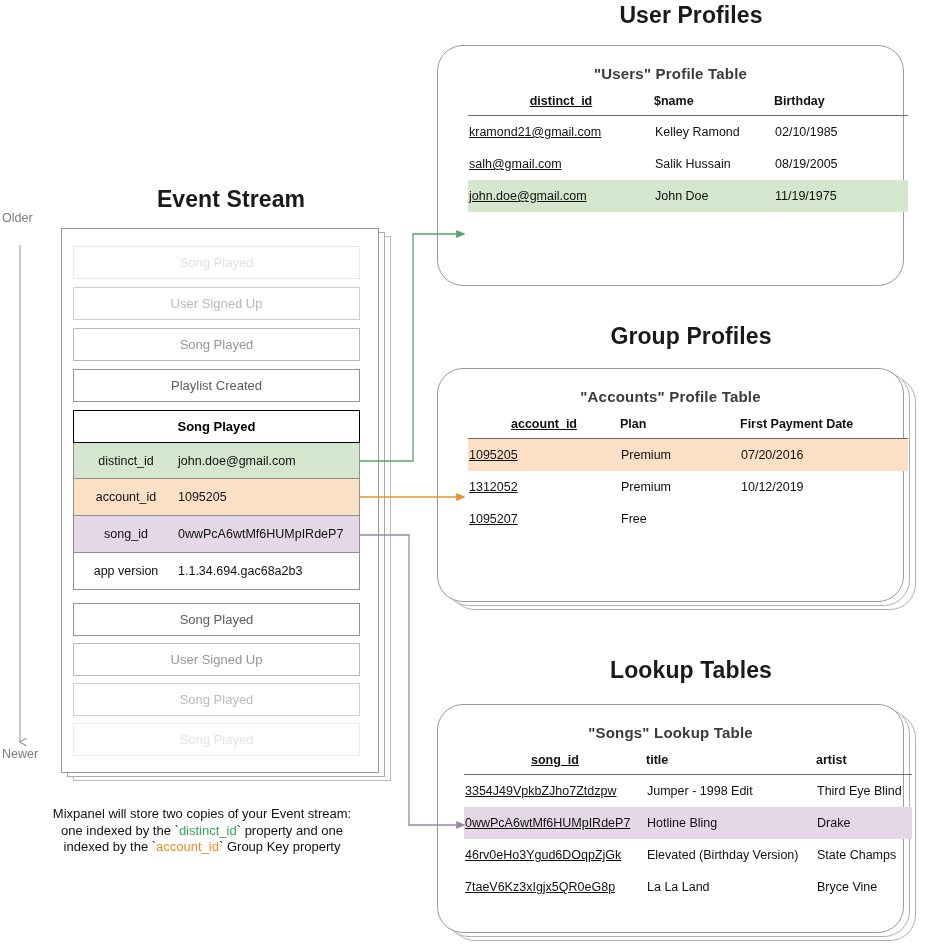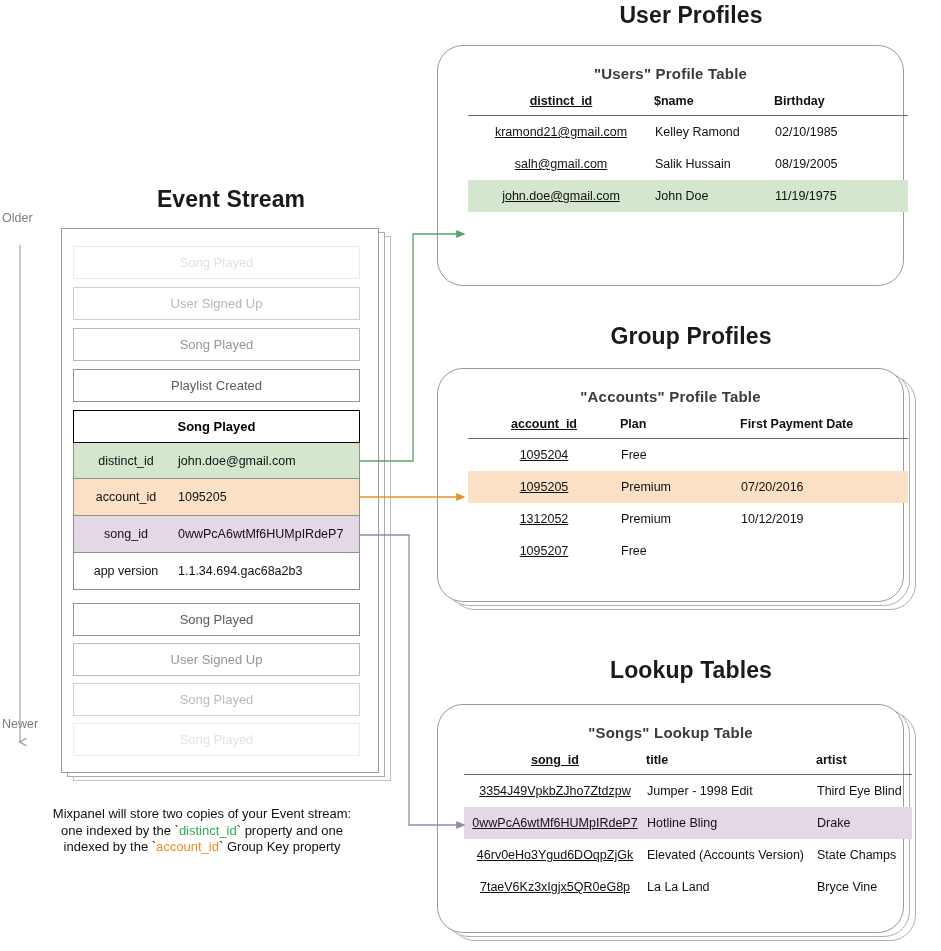--- a/index.html
+++ b/index.html
@@ -69,21 +69,21 @@
   }
   table.ptable td{
     font-size:12.5px;
     color:#111111;
     height:30px;
     vertical-align:middle;
     text-align:left;
     white-space:nowrap;
   }
   table.ptable td.keycol{
-    text-align:center;
+    text-align:left;
     margin-left:28px;
   }
   table.ptable td.keycol span{
     text-decoration:underline;
   }
   tr.hl-green td{background:#d4e6cd;}
   tr.hl-orange td{background:#fbe0c6;}
   tr.hl-purple td{background:#e5d8e6;}
 
   
@@ -168,21 +168,21 @@
 </head>
 <body>
 
 <div class="section-title" style="left:116px;top:186px;width:230px;">Event Stream</div>
 
 <div style="position:absolute;left:73px;top:236px;width:318px;height:545px;background:#fff;border:1.5px solid #bdbdbd;box-sizing:border-box;"></div>
 <div style="position:absolute;left:67px;top:232px;width:318px;height:545px;background:#fff;border:1.5px solid #ababab;box-sizing:border-box;"></div>
 <div class="es-card" style="left:61px;top:228px;width:318px;height:545px;"></div>
 
 <div class="tl-label" style="left:2px;top:211px;">Older</div>
-<div class="tl-label" style="left:2px;top:717px;">Newer</div>
+<div class="tl-label" style="left:2px;top:747px;">Newer</div>
 
 <div class="ev" style="left:73px;top:246px;width:287px;height:33px;opacity:0.18;">Song Played</div>
 <div class="ev" style="left:73px;top:287px;width:287px;height:33px;opacity:0.42;">User Signed Up</div>
 <div class="ev" style="left:73px;top:328px;width:287px;height:33px;opacity:0.62;">Song Played</div>
 <div class="ev" style="left:73px;top:369px;width:287px;height:33px;opacity:0.95;">Playlist Created</div>
 
 <div class="evsel" style="left:73px;top:410px;width:287px;height:33px;">Song Played</div>
 
 <div class="prop" style="left:73px;top:443px;width:287px;height:36px;background:#d4e6cd;">
   <span class="k">distinct_id</span>
@@ -268,25 +268,20 @@
         <col style="width:168px">
       </colgroup>
     <thead>
       <tr>
         <th class="keycol">account_id</th>
         <th>Plan</th>
         <th>First Payment Date</th>
       </tr>
     </thead>
     <tbody>
-      <tr>
-        <td class="keycol"><span>1095204</span></td>
-        <td>Free</td>
-        <td></td>
-      </tr>
       <tr class="hl-orange">
         <td class="keycol"><span>1095205</span></td>
         <td>Premium</td>
         <td>07/20/2016</td>
       </tr>
       <tr>
         <td class="keycol"><span>1312052</span></td>
         <td>Premium</td>
         <td>10/12/2019</td>
       </tr>
@@ -326,21 +321,21 @@
         <td>Jumper - 1998 Edit</td>
         <td>Third Eye Blind</td>
       </tr>
       <tr class="hl-purple">
         <td class="keycol"><span>0wwPcA6wtMf6HUMpIRdeP7</span></td>
         <td>Hotline Bling</td>
         <td>Drake</td>
       </tr>
       <tr>
         <td class="keycol"><span>46rv0eHo3Ygud6DOqpZjGk</span></td>
-        <td>Elevated (Accounts Version)</td>
+        <td>Elevated (Birthday Version)</td>
         <td>State Champs</td>
       </tr>
       <tr>
         <td class="keycol"><span>7taeV6Kz3xIgjx5QR0eG8p</span></td>
         <td>La La Land</td>
         <td>Bryce Vine</td>
       </tr>
     </tbody>
   </table>
 </div>

